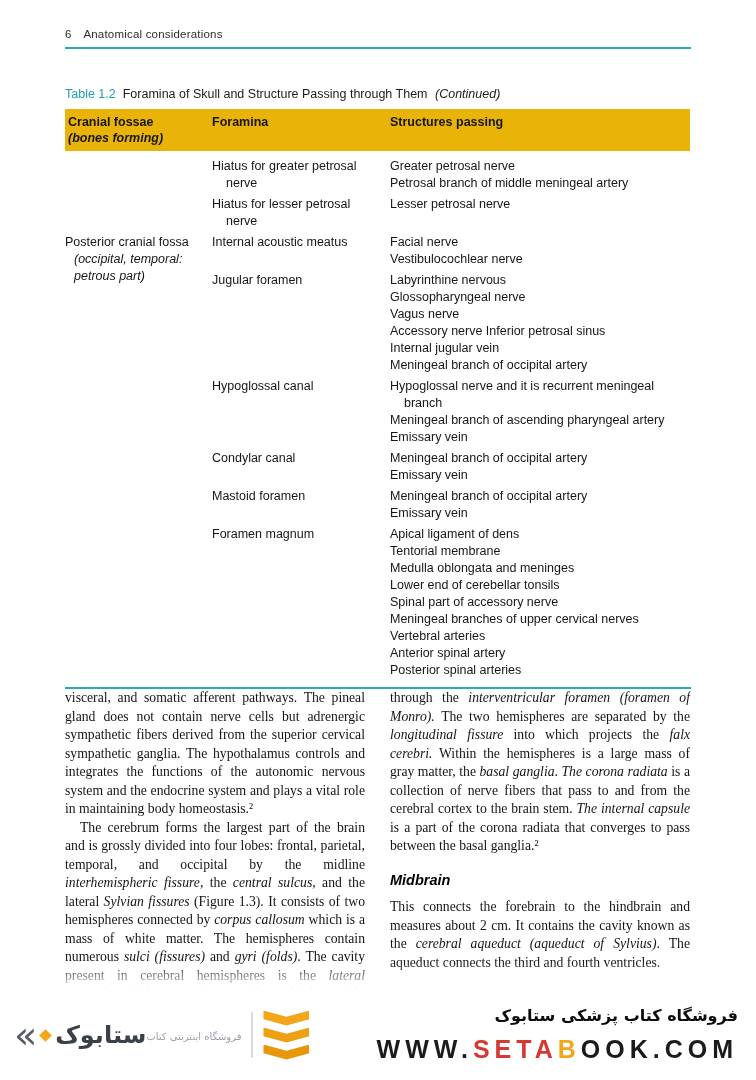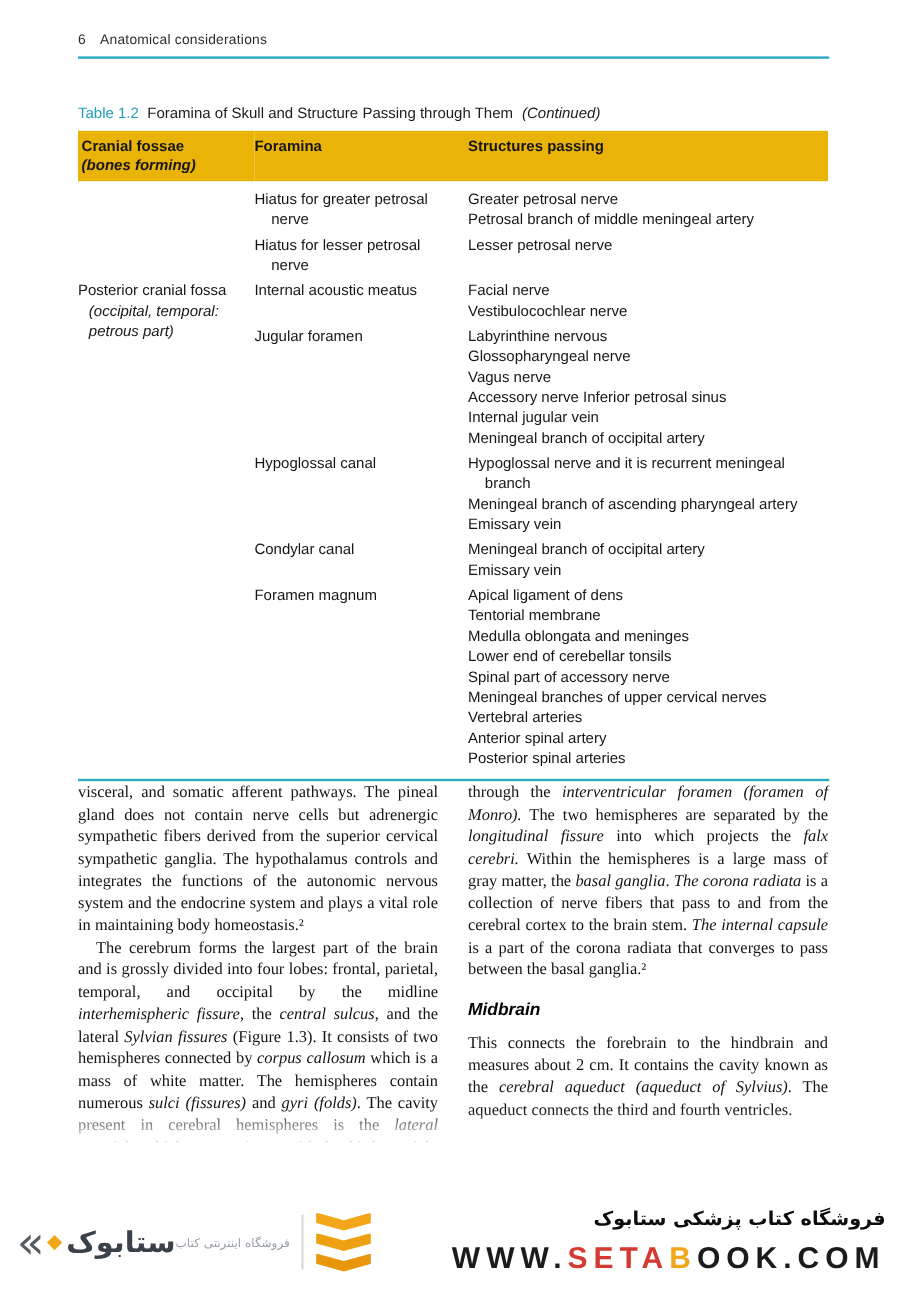--- a/index.html
+++ b/index.html
@@ -166,20 +166,30 @@
               <div class="foramen-text">Condylar canal</div>
             </td>
             <td>
               <div class="s-line">Meningeal branch of occipital artery</div>
               <div class="s-line">Emissary vein</div>
             </td>
           </tr>
           <tr>
             <td></td>
             <td>
+              <div class="foramen-text">Mastoid foramen</div>
+            </td>
+            <td>
+              <div class="s-line">Meningeal branch of occipital artery</div>
+              <div class="s-line">Emissary vein</div>
+            </td>
+          </tr>
+          <tr>
+            <td></td>
+            <td>
               <div class="foramen-text">Foramen magnum</div>
             </td>
             <td>
               <div class="s-line">Apical ligament of dens</div>
               <div class="s-line">Tentorial membrane</div>
               <div class="s-line">Medulla oblongata and meninges</div>
               <div class="s-line">Lower end of cerebellar tonsils</div>
               <div class="s-line">Spinal part of accessory nerve</div>
               <div class="s-line">Meningeal branches of upper cervical nerves</div>
               <div class="s-line">Vertebral arteries</div>

